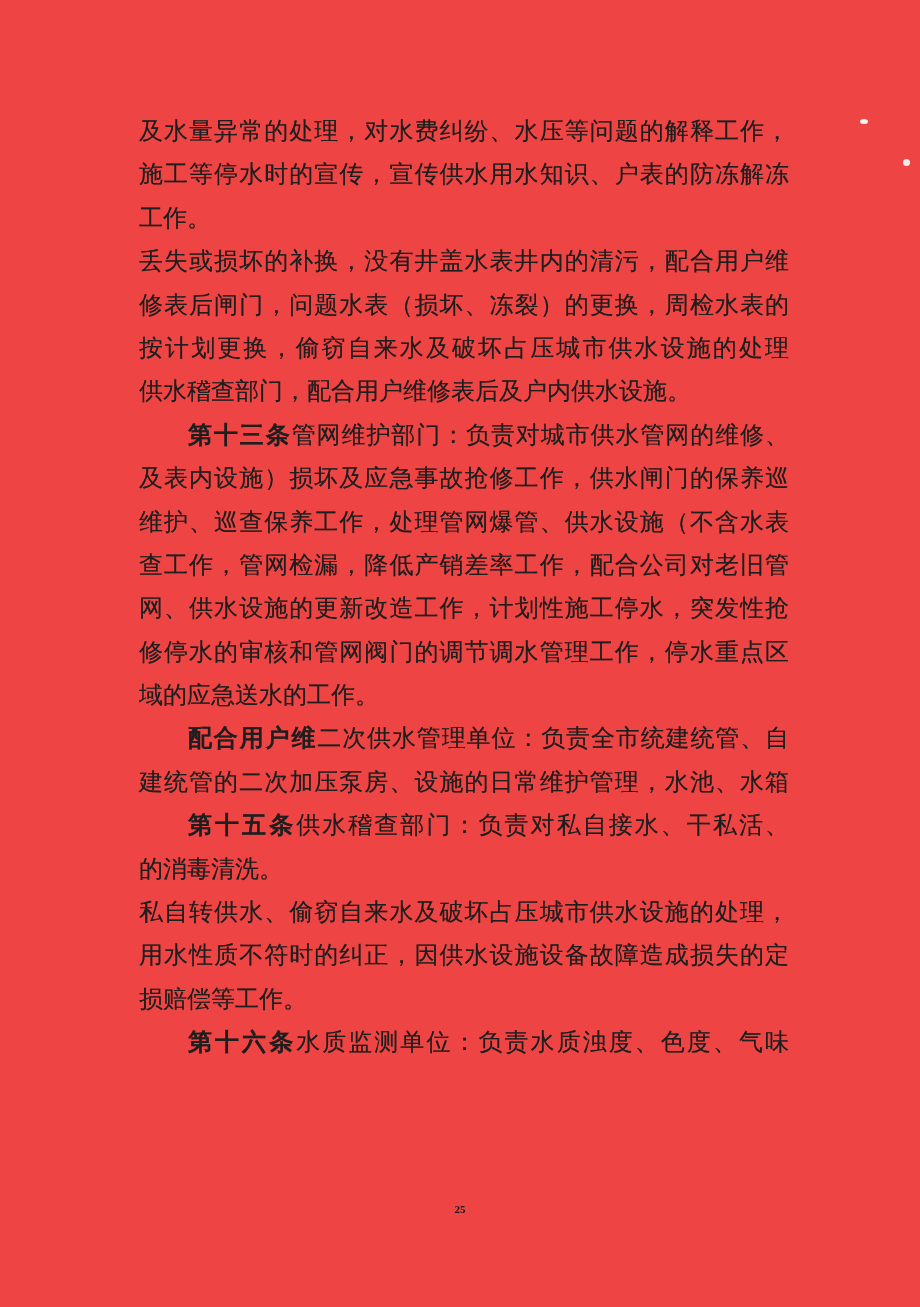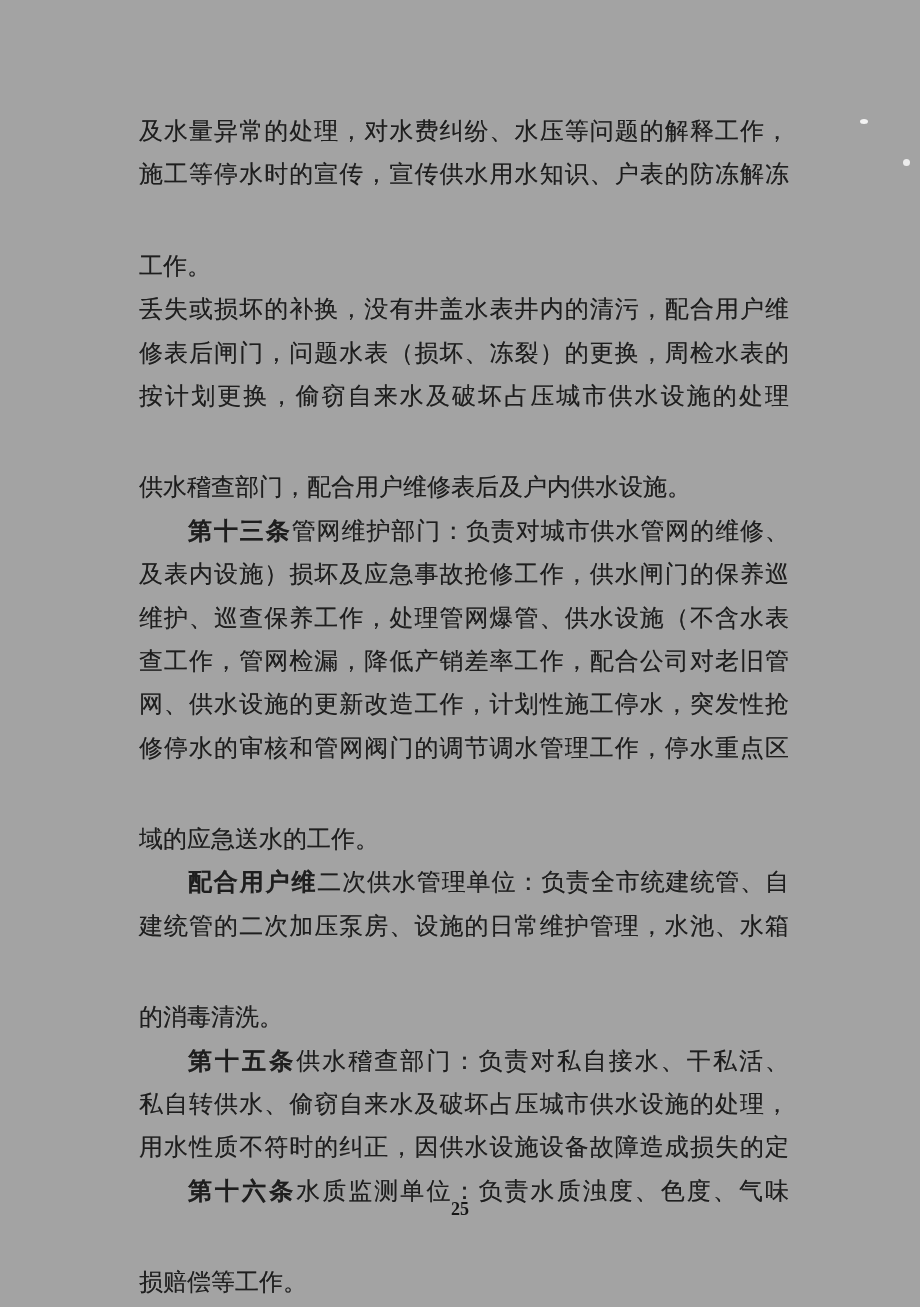--- a/index.html
+++ b/index.html
@@ -10,55 +10,54 @@
   body {
     width: 920px;
     height: 1307px;
     position: relative;
     overflow: hidden;
     font-family: "Liberation Serif", "DejaVu Serif", serif;
   }
   .page {
     position: absolute;
     inset: 0;
-    background: #a3a3a3;
+    background: #ef4444;
   }
   .text-block {
     position: absolute;
     left: 139px;
     top: 110px;
     width: 650px;
     color: #1e1e1e;
     font-size: 24px;
     line-height: 43.4px;
     text-shadow: 0 0 0.5px rgba(30,30,30,0.55);
   }
   .line {
     text-align: justify;
     text-align-last: justify;
     height: 43.4px;
   }
   .line.end {
     text-align-last: left;
-    margin-top: 48px;
   }
   .line.indent {
     text-indent: 49px;
   }
   .head {
     font-weight: bold;
     letter-spacing: 1px;
   }
   .footer-pagenum {
     position: absolute;
     top: 1198px;
     left: 0;
     width: 920px;
     text-align: center;
-    font-size: 18px;
+    font-size: 11px;
     font-weight: bold;
     color: #161616;
     line-height: 22px;
   }
   .speck {
     position: absolute;
     border-radius: 50%;
     pointer-events: none;
   }
   .speck-a { left: 903px; top: 159px; width: 7px; height: 7px; background: #ececec; }
@@ -90,30 +89,30 @@
     <div class="line">维护、巡查保养工作，处理管网爆管、供水设施（不含水表</div>
     <div class="line">查工作，管网检漏，降低产销差率工作，配合公司对老旧管</div>
     <div class="line">网、供水设施的更新改造工作，计划性施工停水，突发性抢</div>
     <div class="line">修停水的审核和管网阀门的调节调水管理工作，停水重点区</div>
     <div class="line end">域的应急送水的工作。</div>
 
     <div class="line indent">
       <b class="head">配合用户维</b><span>二次供水管理单位：负责全市统建统管、自</span>
     </div>
     <div class="line">建统管的二次加压泵房、设施的日常维护管理，水池、水箱</div>
-    <div class="line end">的消毒清洗。</div>
-
     <div class="line indent">
       <b class="head">第十五条</b><span>供水稽查部门：负责对私自接水、干私活、</span>
     </div>
+
+    <div class="line end">的消毒清洗。</div>
     <div class="line">私自转供水、偷窃自来水及破坏占压城市供水设施的处理，</div>
     <div class="line">用水性质不符时的纠正，因供水设施设备故障造成损失的定</div>
+    <div class="line end">损赔偿等工作。</div>
+
     <div class="line indent">
       <b class="head">第十六条</b><span>水质监测单位：负责水质浊度、色度、气味</span>
     </div>
-
-    <div class="line end">损赔偿等工作。</div>
 
   </div>
 
   <div class="footer-pagenum">25</div>
 
 </div>
 
 </body></html>

